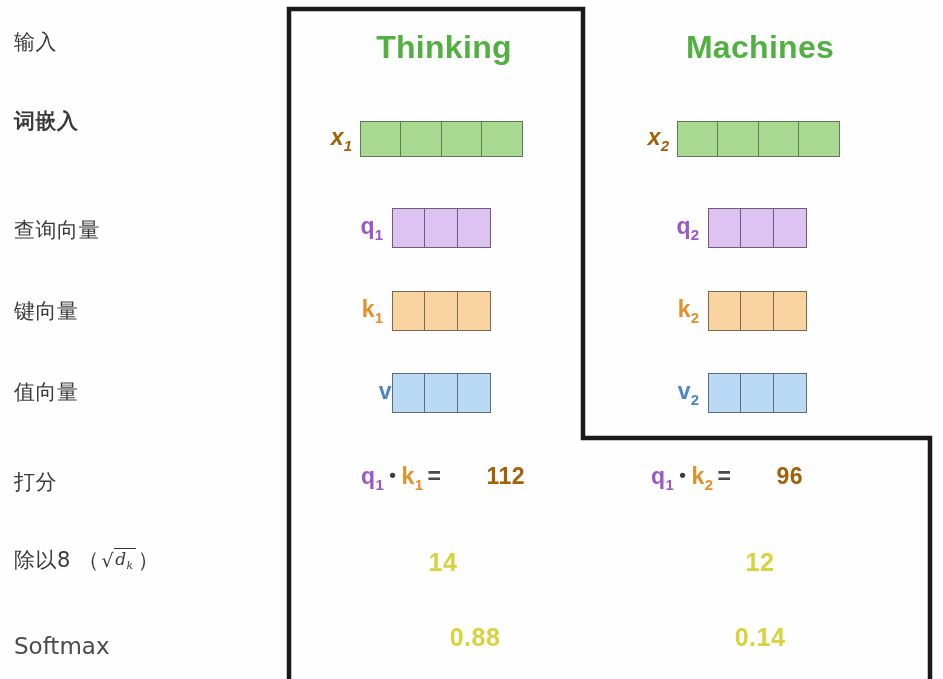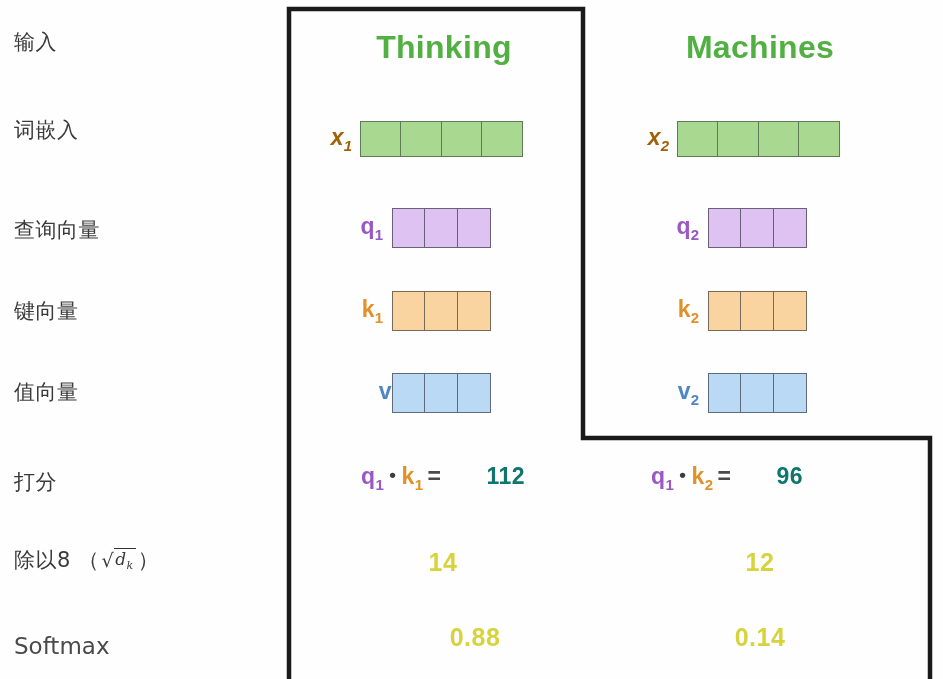--- a/index.html
+++ b/index.html
@@ -124,41 +124,41 @@
     font-size: 23px;
     font-weight: bold;
     white-space: nowrap;
     letter-spacing: 0.5px;
   }
   .score-line .sub { font-size: 15px; vertical-align: sub; }
   .tok-q   { color: #9a57c6; }
   .tok-k   { color: #e09129; }
   .tok-dot { color: #3d3d3d; font-size: 19px; padding: 0 5px; position: relative; top: -3px;}
   .tok-eq  { color: #4a4a4a; padding: 0 4px; }
-  .tok-val { color: #0f766e; margin-left: 41px; }
+  .tok-val { color: #a16207; margin-left: 41px; }
 
   .num-value {
     position: absolute;
     transform: translate(-50%, -50%);
     color: #d6d33d;
     font-size: 25px;
     font-weight: bold;
     letter-spacing: 0.5px;
     white-space: nowrap;
   }
 </style>
 </head>
 <body>
 
 <svg id="step-outline" viewBox="0 0 943 679" xmlns="http://www.w3.org/2000/svg">
   <path d="M 289,679 L 289,9 L 583,9 L 583,438 L 930,438 L 930,679" fill="none" stroke="#1a1a1a" stroke-width="4.5" stroke-linejoin="miter"></path>
 </svg>
 
 <div class="row-label" style="top:28px;">输入</div>
-<div class="row-label" style="top:116px;">词嵌入</div>
+<div class="row-label" style="top:107px;font-weight:bold;">词嵌入</div>
 <div class="row-label" style="top:216px;">查询向量</div>
 <div class="row-label" style="top:297px;">键向量</div>
 <div class="row-label" style="top:378px;">值向量</div>
 <div class="row-label" style="top:468px;">打分</div>
 
 <div class="row-label" style="top:546px;">
   <span>除以8</span>
   <span class="paren">（</span><span class="sqrt-expr"><span class="radical">√</span><span class="radicand"><span>d</span><span class="sub">k</span></span></span><span class="paren">）</span>
 </div>
 

